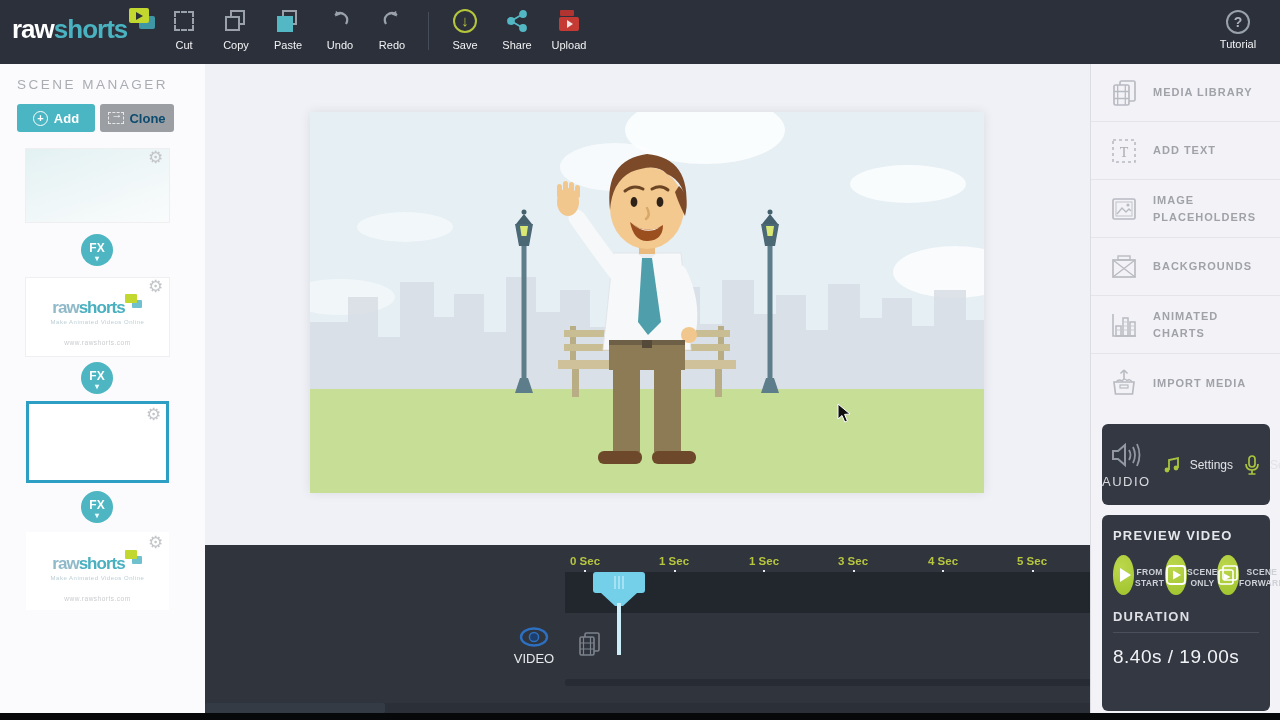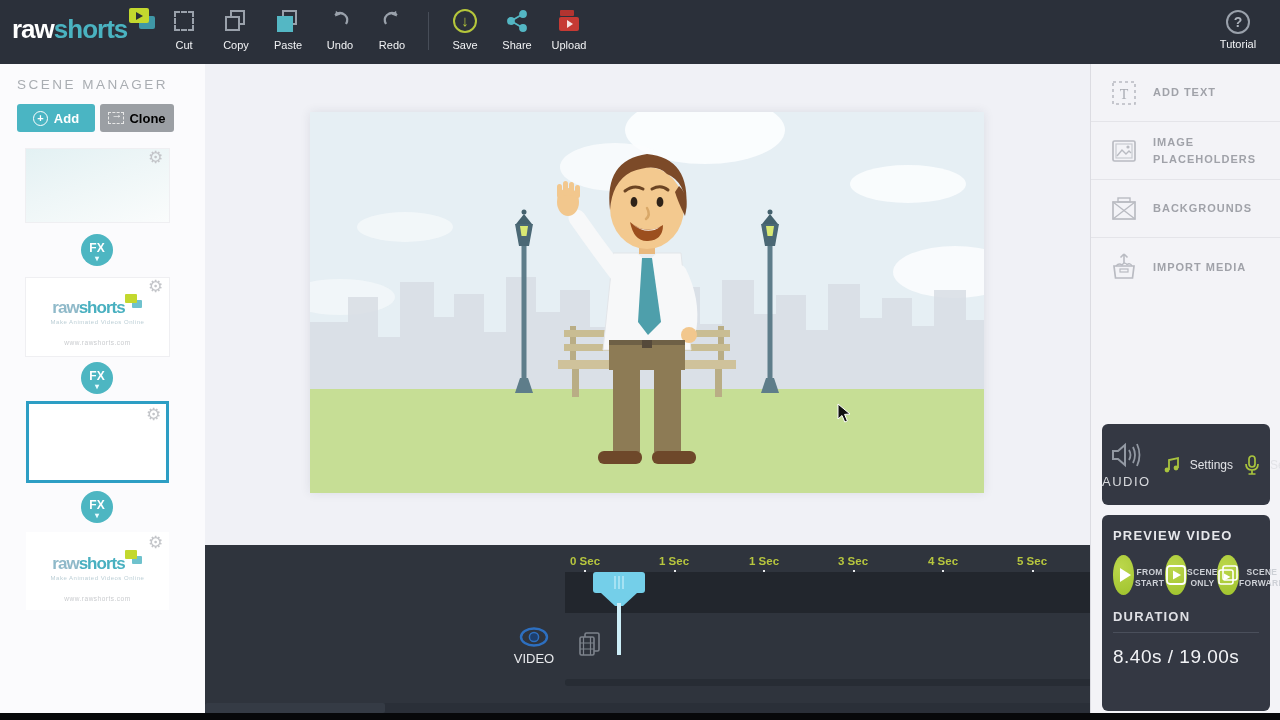--- a/index.html
+++ b/index.html
@@ -35,21 +35,21 @@
   .ic-tut { width:24px; height:24px; border:2px solid #9aa1ab; border-radius:50%;
             color:#aeb4bd; font-size:14px; line-height:20px; text-align:center; font-weight:bold; }
 
   
   .left { position:absolute; left:0; top:64px; width:205px; height:649px; background:#fbfbfd; }
   .sm-title { position:absolute; left:17px; top:13px; color:#a9adb2; font-size:13.5px; letter-spacing:2.5px; }
   .btn-add { position:absolute; left:17px; top:40px; width:78px; height:28px; background:#4ab5c3; border-radius:3px;
              color:#fff; font-weight:bold; font-size:13px; display:flex; align-items:center; justify-content:center; gap:6px; cursor:pointer; }
   .btn-add .plus { width:15px; height:15px; border:1.5px solid #fff; border-radius:50%; font-size:11px; line-height:12px; text-align:center; font-weight:bold;}
   .btn-clone { position:absolute; left:100px; top:40px; width:74px; height:28px; background:#9b9fa4; border-radius:3px;
-             color:#000000; font-weight:bold; font-size:13px; display:flex; align-items:center; justify-content:center; gap:5px; cursor:pointer; }
+             color:#0c4a6e; font-weight:bold; font-size:13px; display:flex; align-items:center; justify-content:center; gap:5px; cursor:pointer; }
   .btn-clone .cl-ic { width:16px; height:12px; border:1.5px dashed #e8e8e8; position:relative; }
   .btn-clone .cl-ic:after { content:"\2192"; position:absolute; left:2px; top:-5px; color:#fff; font-size:11px; }
   .thumb { position:absolute; left:25px; width:145px; background:#fff; border:1px solid #efeff2; }
   .thumb.sel { border:3px solid #2d9ec4; }
   .gear { position:absolute; width:19px; height:19px; color:#c3c5c9; font-size:17px; line-height:19px; text-align:center; cursor:pointer; }
   .fx { position:absolute; left:81px; width:32px; height:32px; border-radius:50%; background:#4db6c2; color:#fff;
         font-size:12px; font-weight:bold; text-align:center; line-height:28px; cursor:pointer; }
   .fx:after { content:"\25BE"; position:absolute; left:0; right:0; top:11px; font-size:8px; color:#eafcff; }
   .mini-logo { text-align:center; }
   .mini-logo .row { display:flex; justify-content:center; align-items:flex-start; }
@@ -433,20 +433,30 @@
   <div class="zoomminus">−</div>
 
   <div class="hscroll"></div>
   <div class="bstrip">
     <div class="lit"></div>
   </div>
 </div>
 
 <div class="right">
 
+  <div class="ritem">
+    <span class="ricon">
+      <svg width="30" height="30" viewBox="0 0 30 30">
+          <rect x="11" y="3" width="15" height="20" rx="1.5" fill="none" stroke="#b9bbc2" stroke-width="1.7"></rect>
+          <rect x="5" y="7" width="15" height="20" rx="1.5" fill="#f3f3f7" stroke="#b9bbc2" stroke-width="1.7"></rect>
+          <path d="M8.7 7 V27 M16.3 7 V27 M5 13.5 H20 M5 20.5 H20" stroke="#b9bbc2" stroke-width="1.3"></path>
+        </svg>
+    </span>
+    <span class="lbl">MEDIA LIBRARY</span>
+  </div>
 
   <div class="ritem">
     <span class="ricon">
       <svg width="30" height="30" viewBox="0 0 30 30">
           <rect x="4" y="4" width="22" height="22" fill="none" stroke="#b9bbc2" stroke-width="1.6" stroke-dasharray="3 3"></rect>
           <text x="15" y="20.5" text-anchor="middle" font-size="14" fill="#a8abb2" font-family="Liberation Serif, serif">T</text>
         </svg>
     </span>
     <span class="lbl">ADD TEXT</span>
   </div>
@@ -467,20 +477,32 @@
     <span class="ricon">
       <svg width="30" height="30" viewBox="0 0 30 30">
           <rect x="9" y="4" width="12" height="4" fill="none" stroke="#b9bbc2" stroke-width="1.4"></rect>
           <rect x="4" y="8" width="22" height="17" fill="none" stroke="#b9bbc2" stroke-width="1.7"></rect>
           <path d="M4 8 L26 25 M26 8 L4 25" stroke="#b9bbc2" stroke-width="1.4"></path>
         </svg>
     </span>
     <span class="lbl">BACKGROUNDS</span>
   </div>
 
+  <div class="ritem">
+    <span class="ricon">
+      <svg width="30" height="30" viewBox="0 0 30 30">
+          <path d="M4 4 V26 H27" stroke="#b9bbc2" stroke-width="1.6" fill="none"></path>
+          <rect x="7" y="16" width="5" height="10" fill="none" stroke="#b9bbc2" stroke-width="1.5"></rect>
+          <rect x="14" y="8" width="5" height="18" fill="none" stroke="#b9bbc2" stroke-width="1.5"></rect>
+          <rect x="21" y="12" width="5" height="14" fill="none" stroke="#b9bbc2" stroke-width="1.5"></rect>
+          <path d="M15 12 h3 M15 16 h3 M15 20 h3 M22 16 h3 M22 20 h3 M8 20 h3" stroke="#c9cbd1" stroke-width="1"></path>
+        </svg>
+    </span>
+    <span class="lbl">ANIMATED CHARTS</span>
+  </div>
 
   <div class="ritem" style="border-bottom:none;">
     <span class="ricon">
       <svg width="30" height="30" viewBox="0 0 30 30">
           <path d="M15 11 V2 M15 2 L11.5 5.5 M15 2 L18.5 5.5" stroke="#b9bbc2" stroke-width="1.6" fill="none"></path>
           <path d="M5 14 H25 L23.5 26 H6.5 Z" fill="none" stroke="#b9bbc2" stroke-width="1.7"></path>
           <path d="M7 14 Q10 10.5 13 13 Q15.5 9.5 18 12.5 Q21 10.5 23 14" fill="none" stroke="#b9bbc2" stroke-width="1.3"></path>
           <rect x="11" y="17" width="8" height="3" fill="none" stroke="#b9bbc2" stroke-width="1.2"></rect>
         </svg>
     </span>

